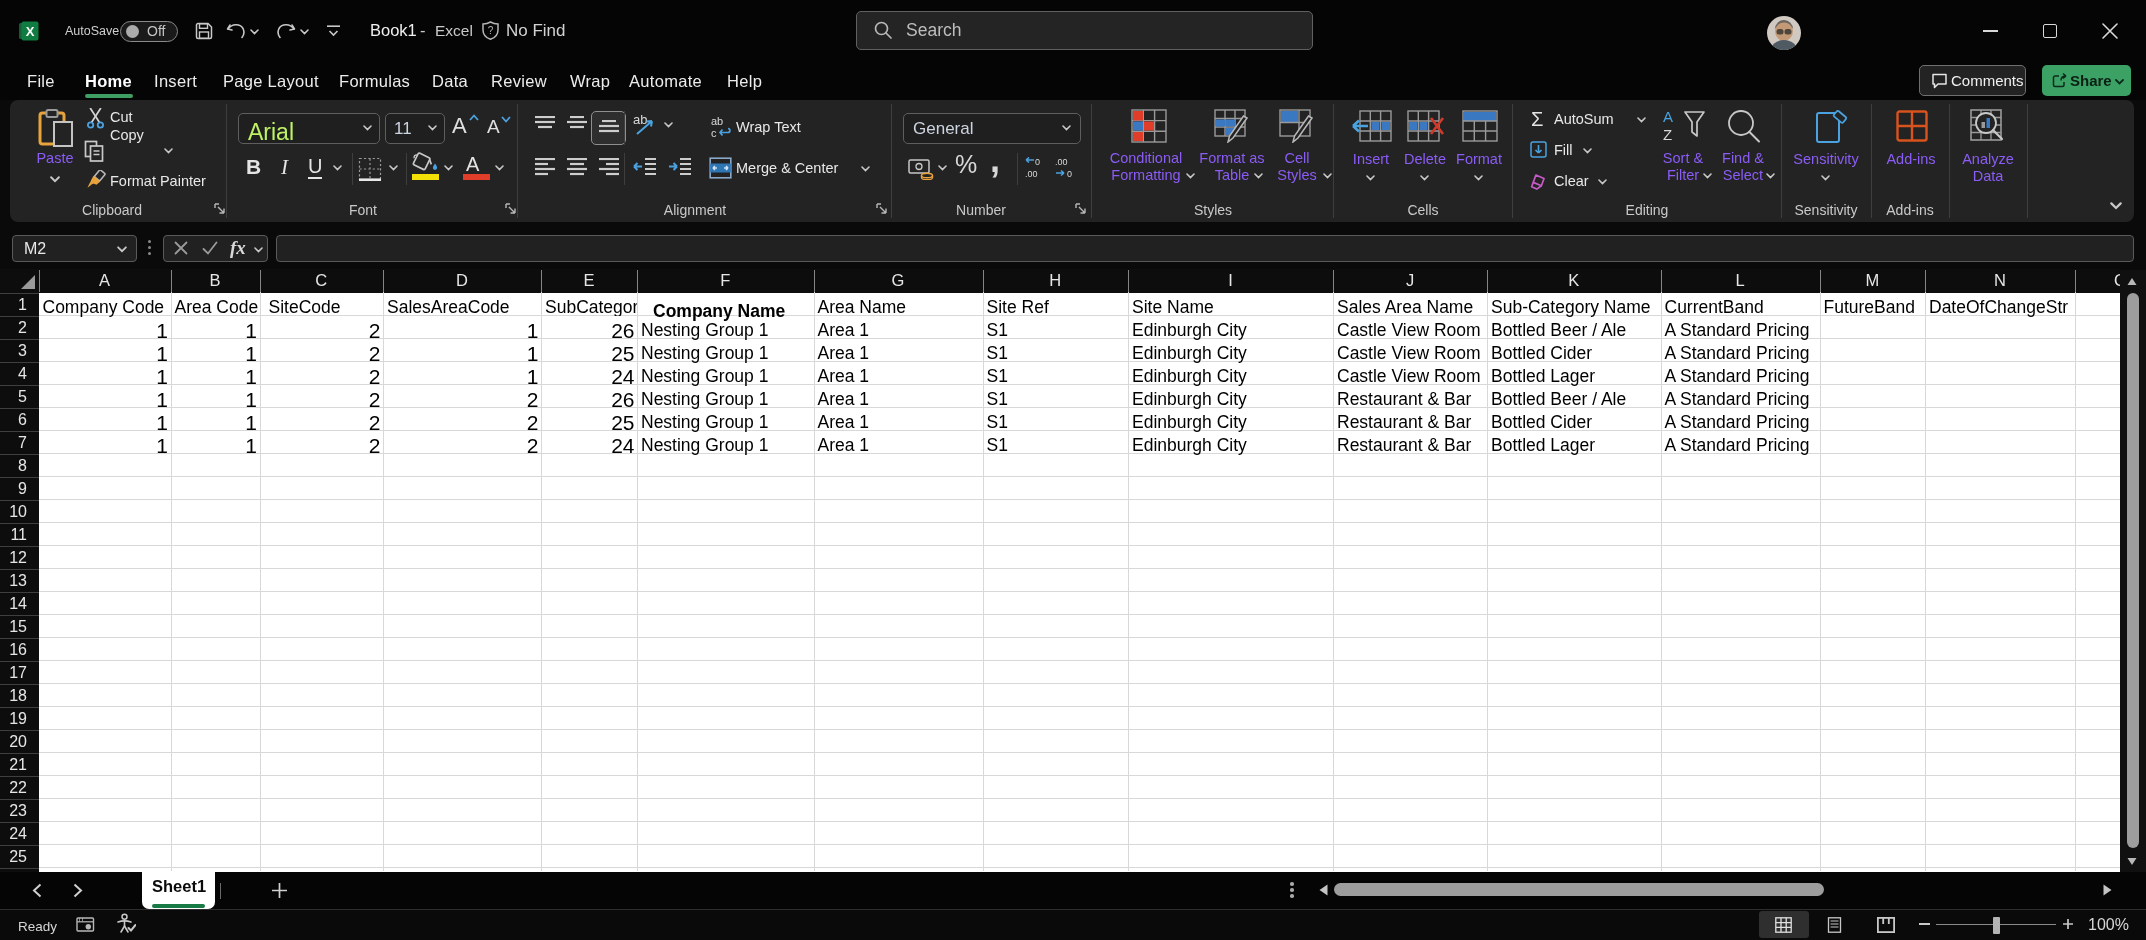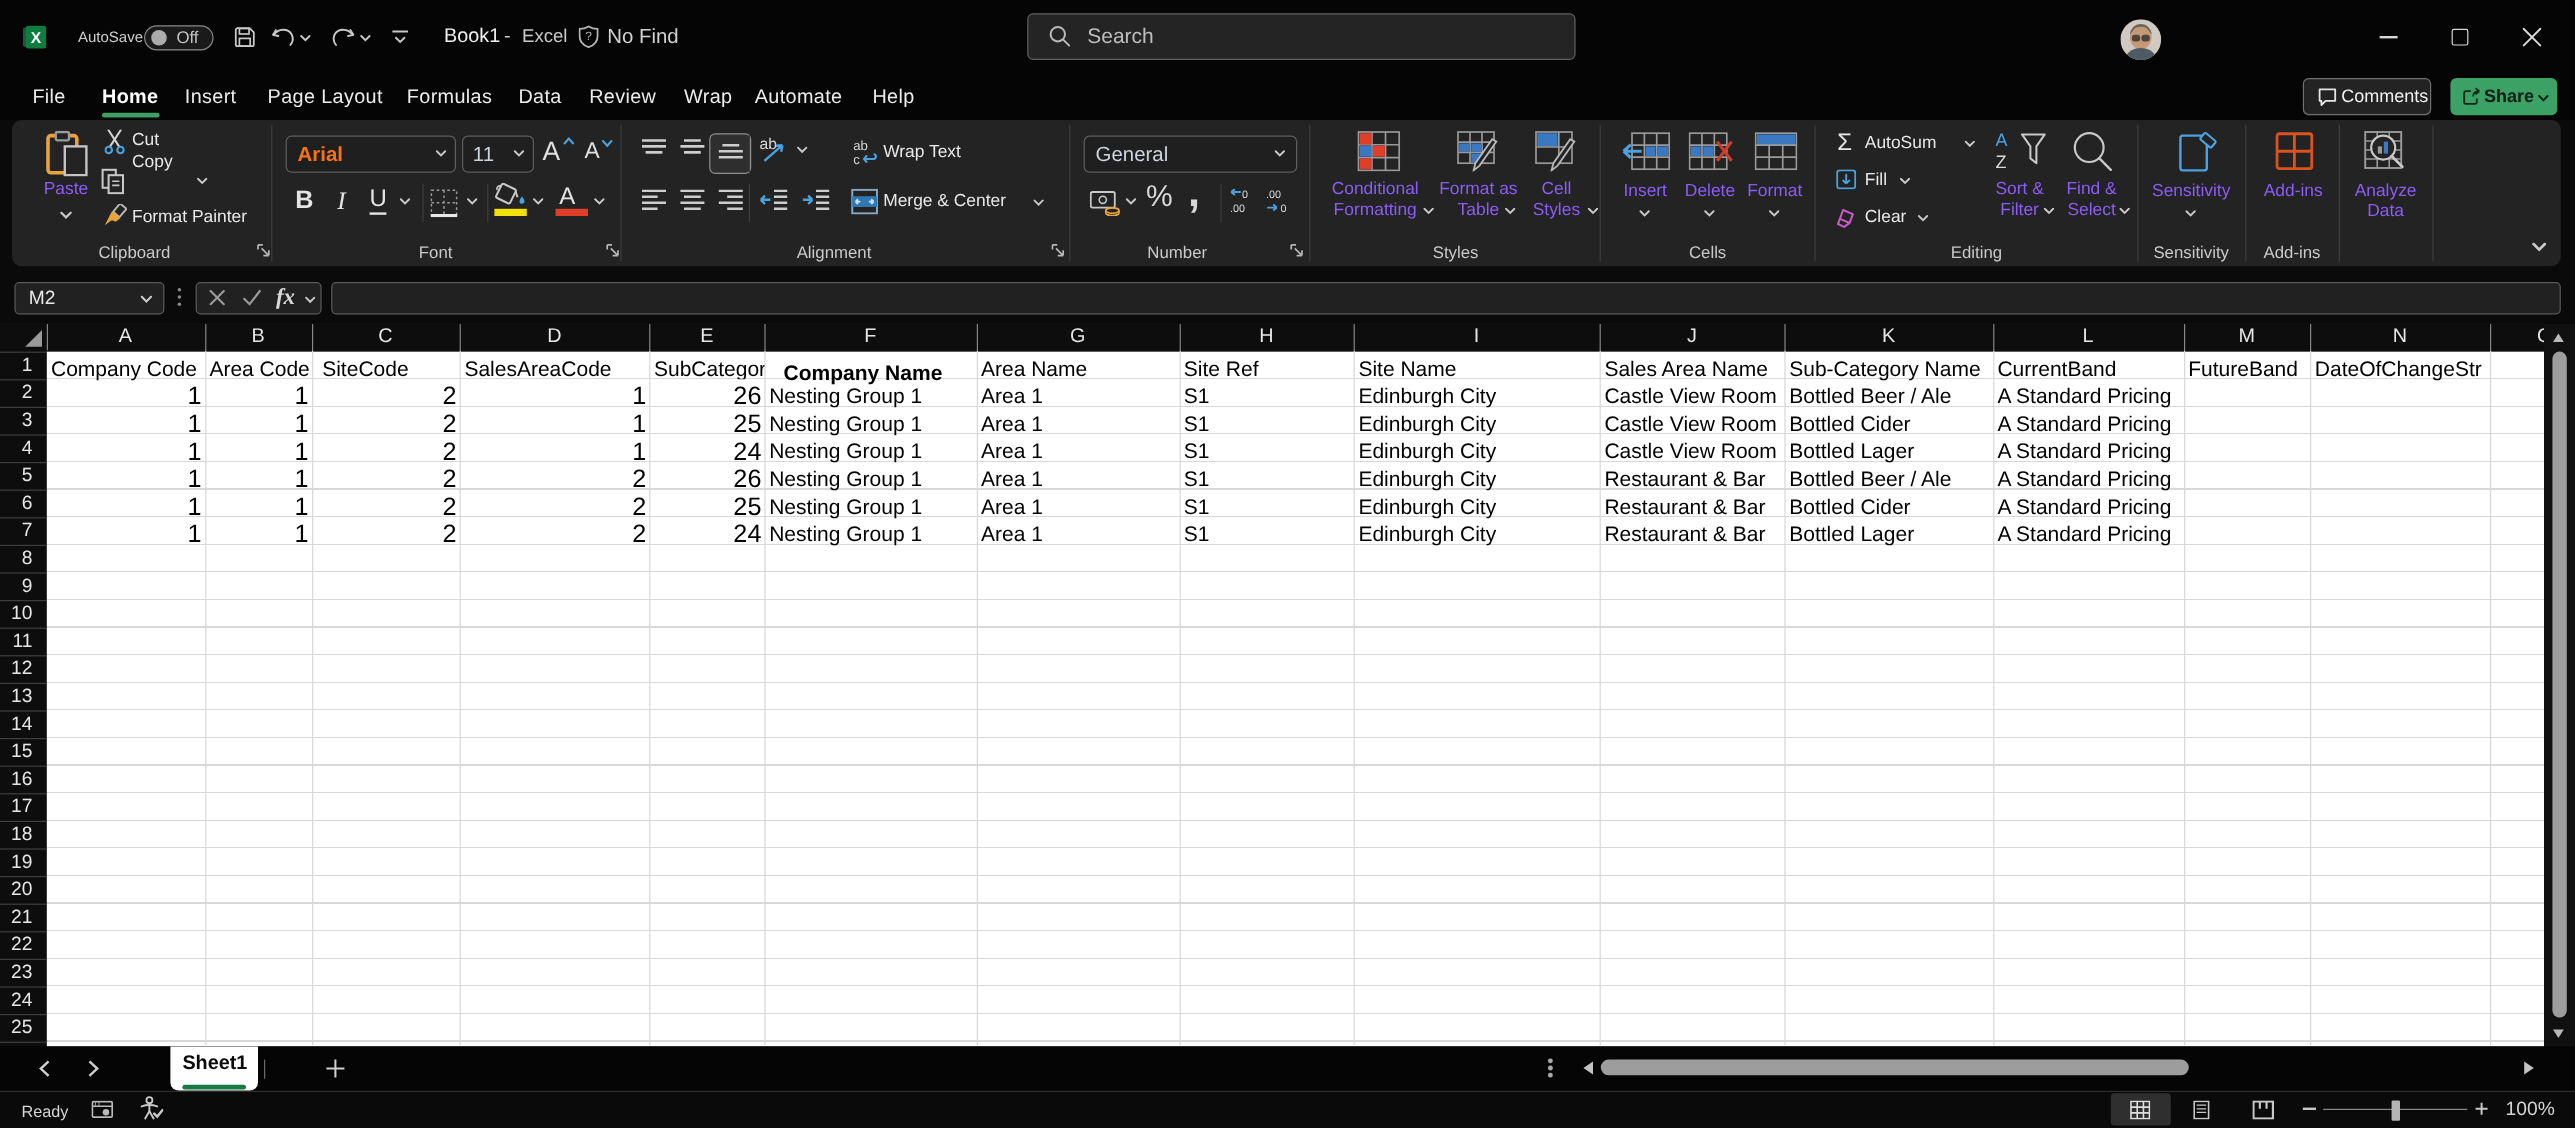--- a/index.html
+++ b/index.html
@@ -177,21 +177,21 @@
       <path d="M1 1 L4.5 4.5 L8 1" stroke="#c8c8c8" stroke-width="1.6" fill="none" stroke-linecap="round"></path>
     </svg>
     <svg class="abs" style="left:84px;top:170px" width="22" height="22" viewBox="0 0 22 22">
       <g transform="rotate(40 11 11)">
         <rect x="7.5" y="-1" width="7" height="9" rx="1" stroke="#b8b8b8" stroke-width="1.6" fill="none"></rect>
         <path d="M6.5 8 H15.5 L14.5 13 C11 14 11 14 10.5 17 L9.5 21 L8.5 17 C8 14 8 14 7.5 13 Z" fill="#e8a33d"></path>
       </g>
     </svg>
     <div class="slabel" style="left:110px;top:173px;">Format Painter</div>
     <div class="abs" style="left:238px;top:113px;width:142px;height:31px;background:#1f1f1f;border:1px solid #5e5e5e;border-radius:5px;"></div>
-    <div class="abs" style="left:248px;top:119px;font-size:17px;color:#f97316;font-weight:bold;">Arial</div>
+    <div class="abs" style="left:248px;top:119px;font-size:23px;color:#bef264;">Arial</div>
     <svg class="abs" style="left:363px;top:125px" width="9" height="6" viewBox="0 0 9 6">
       <path d="M1 1 L4.5 4.5 L8 1" stroke="#c8c8c8" stroke-width="1.6" fill="none" stroke-linecap="round"></path>
     </svg>
     <div class="abs" style="left:385px;top:113px;width:60px;height:31px;background:#1f1f1f;border:1px solid #5e5e5e;border-radius:5px;"></div>
     <div class="abs" style="left:394px;top:119px;font-size:17px;color:#ccd4e0;">11</div>
     <svg class="abs" style="left:428px;top:125px" width="9" height="6" viewBox="0 0 9 6">
       <path d="M1 1 L4.5 4.5 L8 1" stroke="#c8c8c8" stroke-width="1.6" fill="none" stroke-linecap="round"></path>
     </svg>
     <div class="abs" style="left:452px;top:113px;font-size:22px;color:#e0e0e0;">A</div>
     <svg class="abs" style="left:469px;top:114px" width="10" height="7" viewBox="0 0 10 7">

